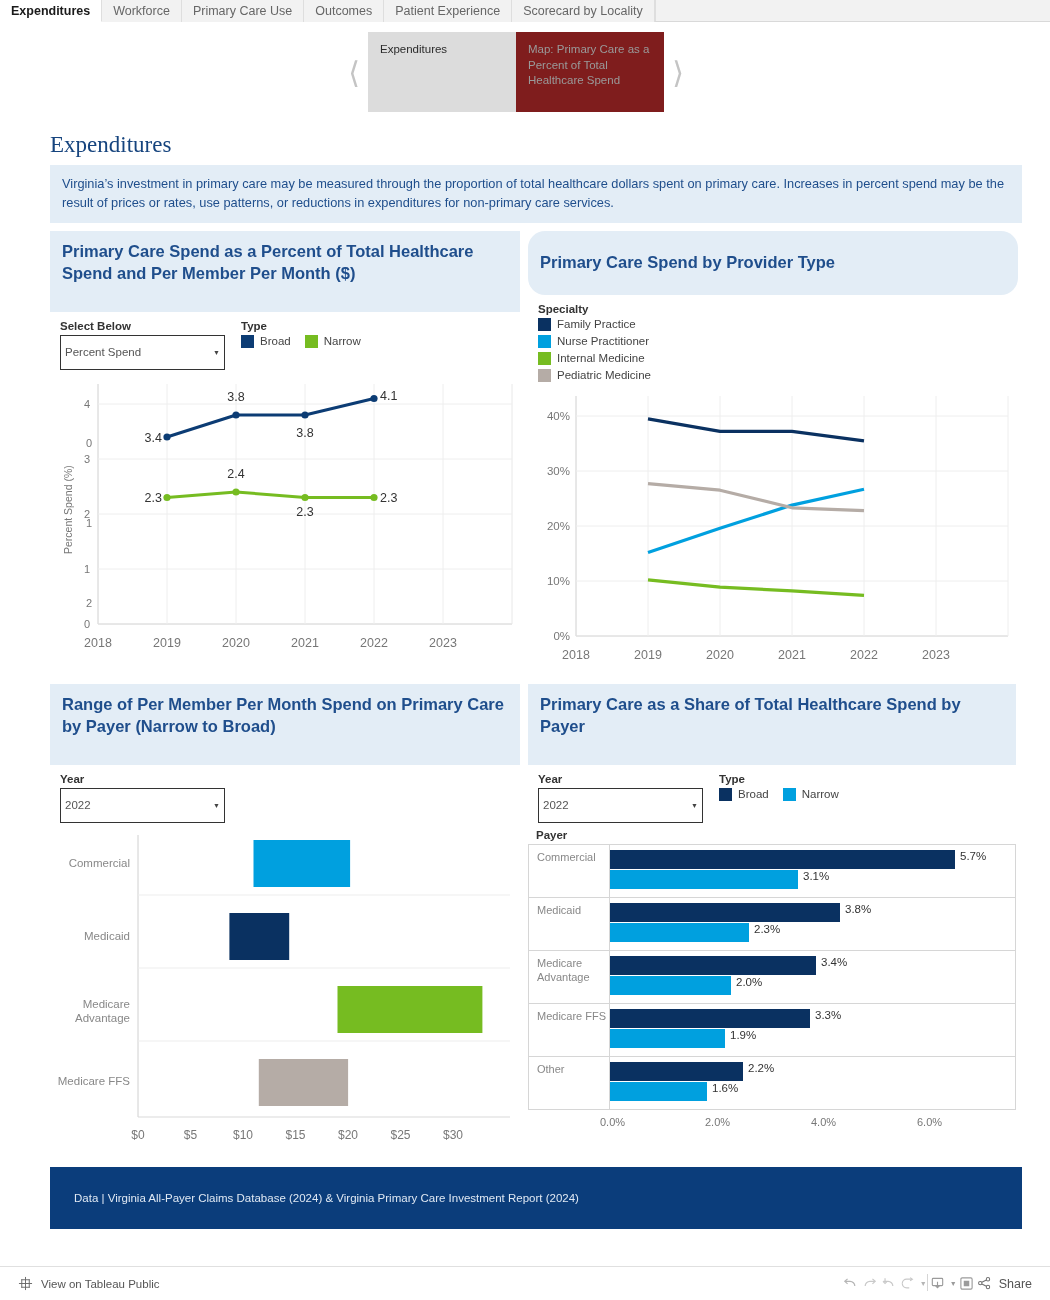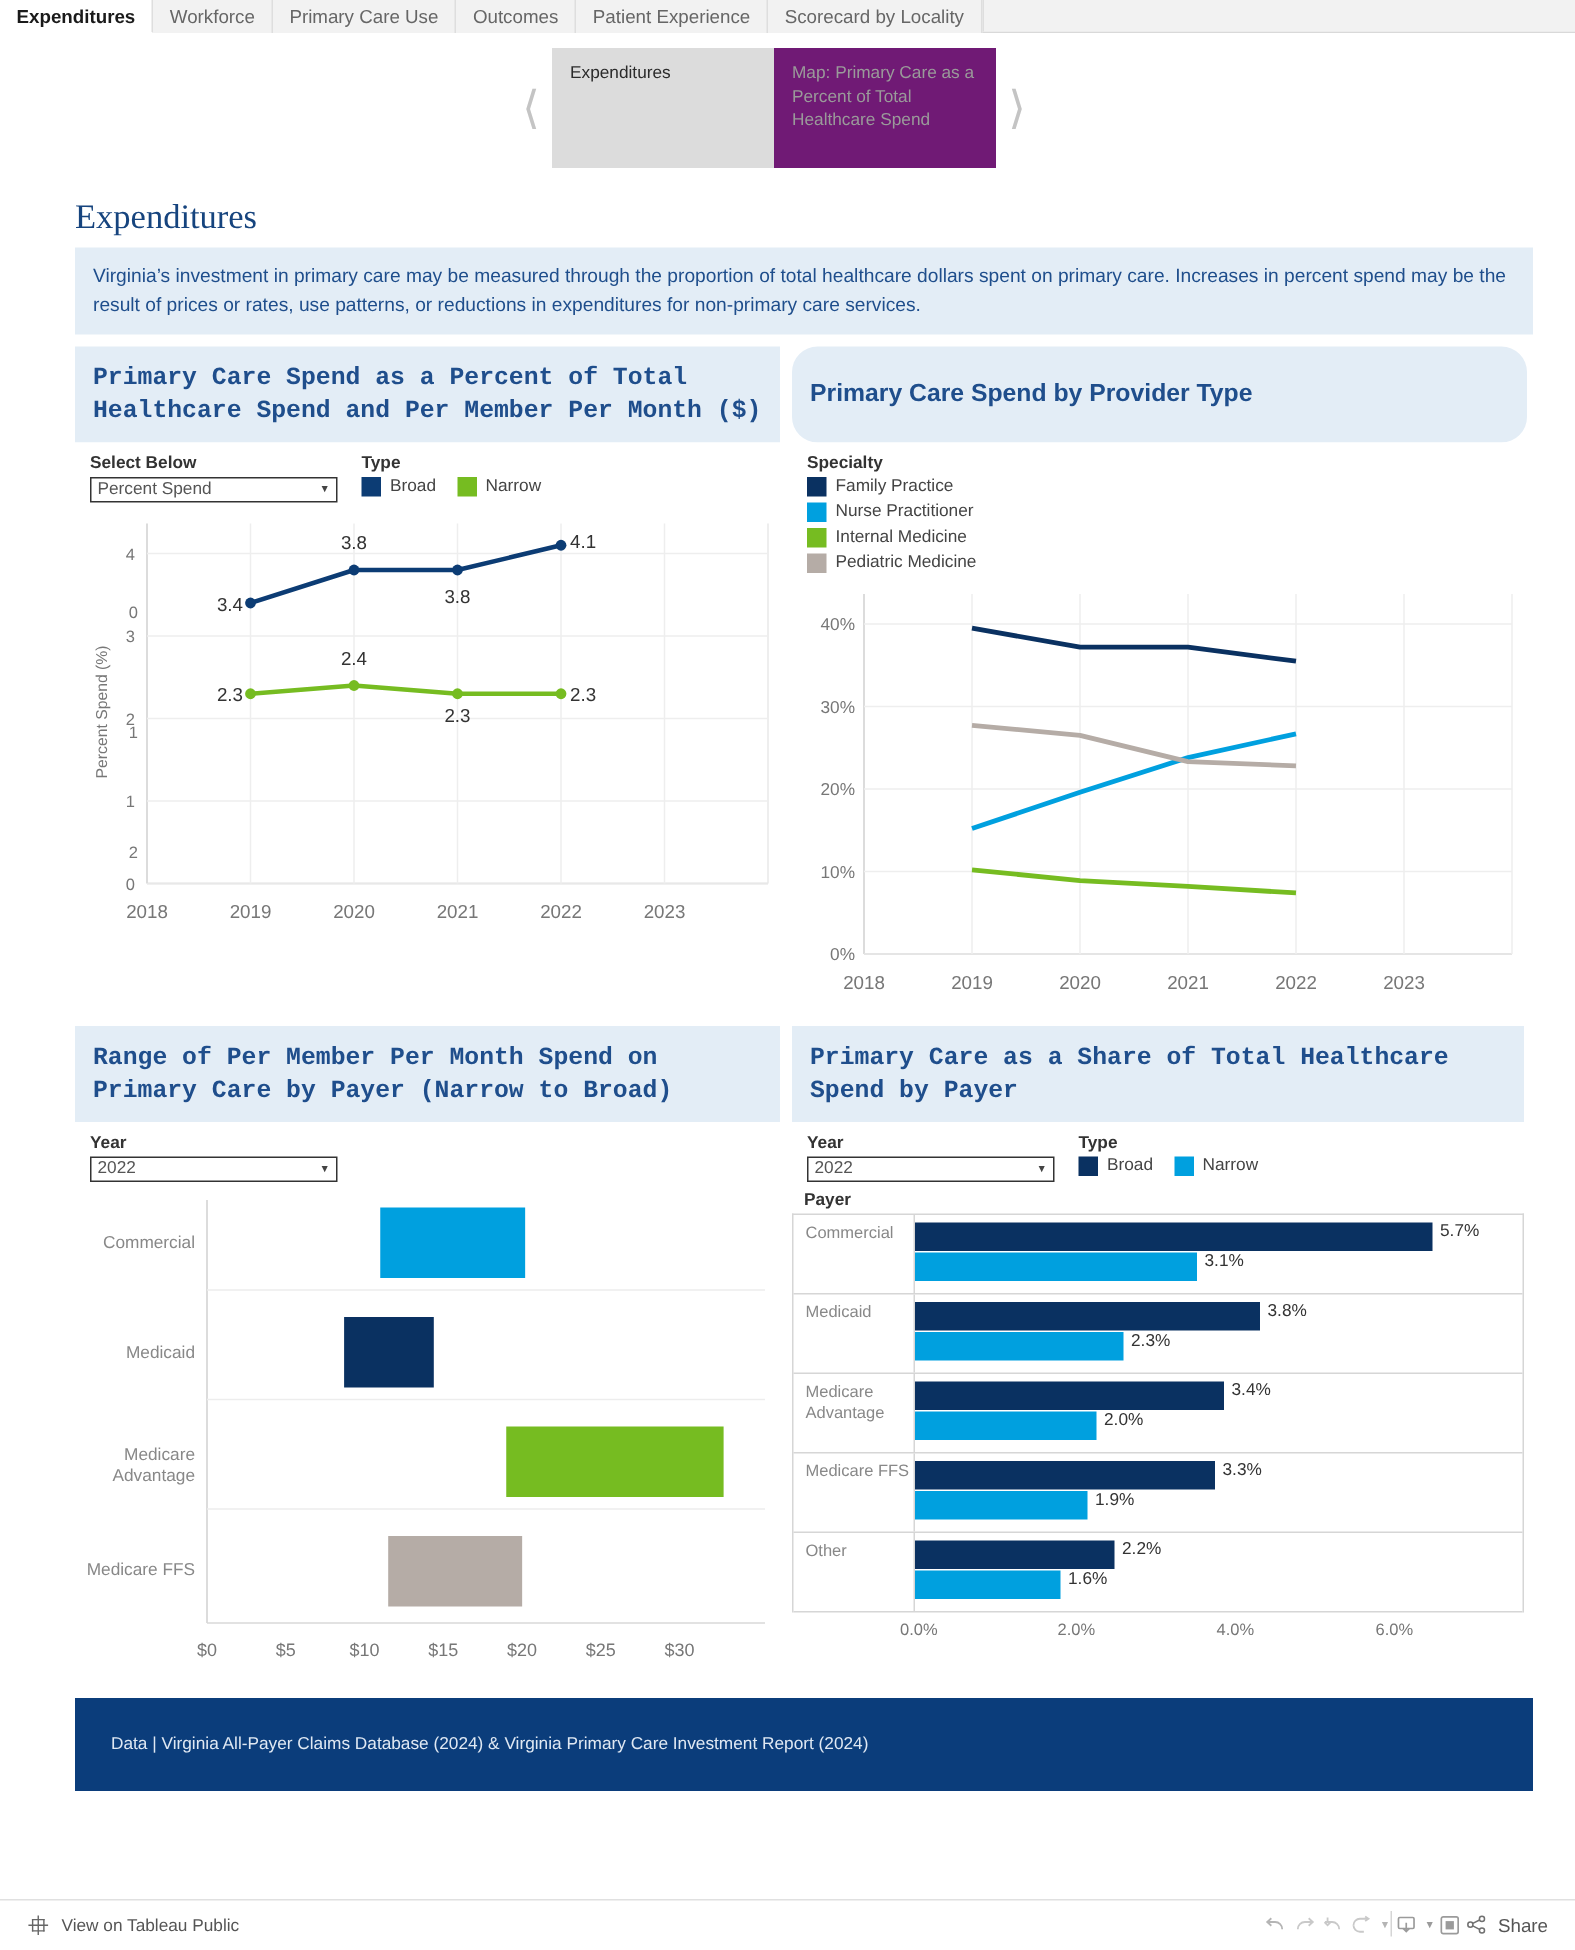--- a/index.html
+++ b/index.html
@@ -23,45 +23,45 @@
 
   
   .storynav { position:relative; height:110px; }
   .storynav-inner { position:absolute; left:340px; top:10px; display:flex; align-items:center; }
   .nav-arrow { width:28px; display:flex; justify-content:center; align-items:center;
                height:80px; color:#c4c4c4; font-size:30px; cursor:pointer; font-weight:300;
                font-family:"Liberation Sans", sans-serif; }
   .story-pt { width:148px; height:80px; padding:10px 12px; font-size:11.5px; line-height:1.35;
               cursor:pointer; }
   .story-pt.active { background:#dcdcdc; color:#2b2b2b; }
-  .story-pt.inactive { background:#701a75; color:#9a9a9a; }
+  .story-pt.inactive { background:#7f1d1d; color:#9a9a9a; }
 
   
   .page-wrap { padding:0 36px; }
   .page-title { font-family:"Liberation Serif", serif; font-size:23px; color:#16447e;
                 margin:0 0 7px 14px; font-weight:400; }
   .intro { background:#e3edf6; color:#1f4e8c; font-size:12.8px; line-height:1.52;
            padding:9px 12px 10px 12px; margin:0 0 8px 14px; width:972px; }
 
   
   .grid { display:flex; gap:8px; margin-left:14px; }
   .col { display:flex; flex-direction:column; }
   .col.left { width:478px; }
   .col.right { width:494px; }
   .card-header { background:#e3edf6; color:#1f4e8c; font-weight:bold; font-size:16.5px;
                  line-height:1.33; padding:10px 12px; }
-  .card-header.two-line { height:64px;font-family:Liberation Mono, monospace; }
+  .card-header.two-line { height:81px; }
   .card-header.one-line { height:64px; display:flex; align-items:center;border-radius:17px; }
   .card-body { background:#fff; }
 
   
   .ctl-row { display:flex; padding:8px 0 4px 10px; gap:16px; }
   .ctl-label { font-size:11.5px; color:#333; margin-bottom:3px; font-weight:bold; }
   .select {
-    width:165px; height:17px; border:1px solid #333; background:#fff;
+    width:165px; height:35px; border:1px solid #333; background:#fff;
     display:flex; align-items:center; justify-content:space-between;
     padding:0 4px; font-size:11.5px; color:#555; cursor:pointer;
   }
   .select .caret { font-size:7px; color:#444; }
   .legend { display:flex; flex-wrap:wrap; gap:4px 14px; }
   .legend.grid2 { width:300px; }
   .legend-item { display:flex; align-items:center; gap:6px; font-size:11.5px; color:#444; cursor:pointer; }
   .legend.grid2 .legend-item { width:168px; }
   .swatch { width:13px; height:13px; display:inline-block; }
 

